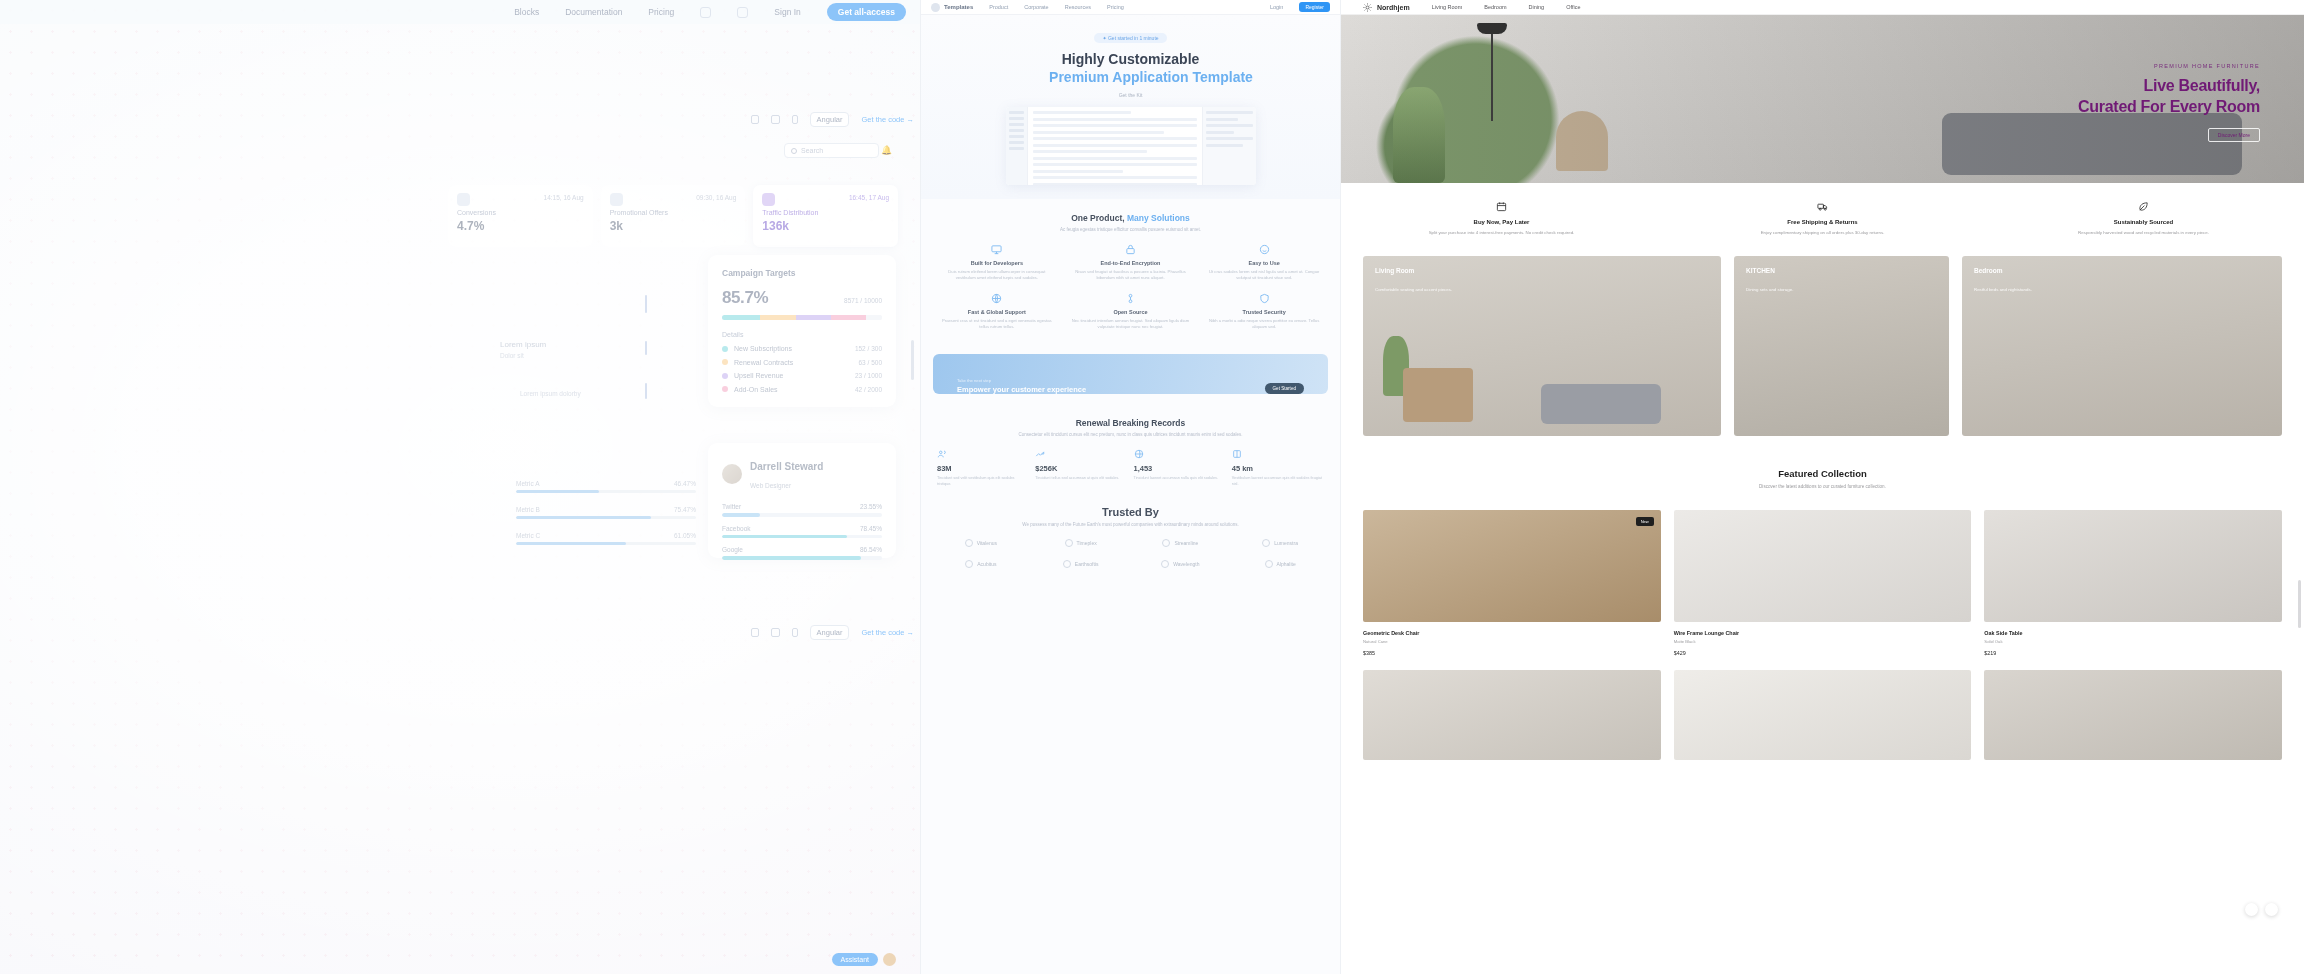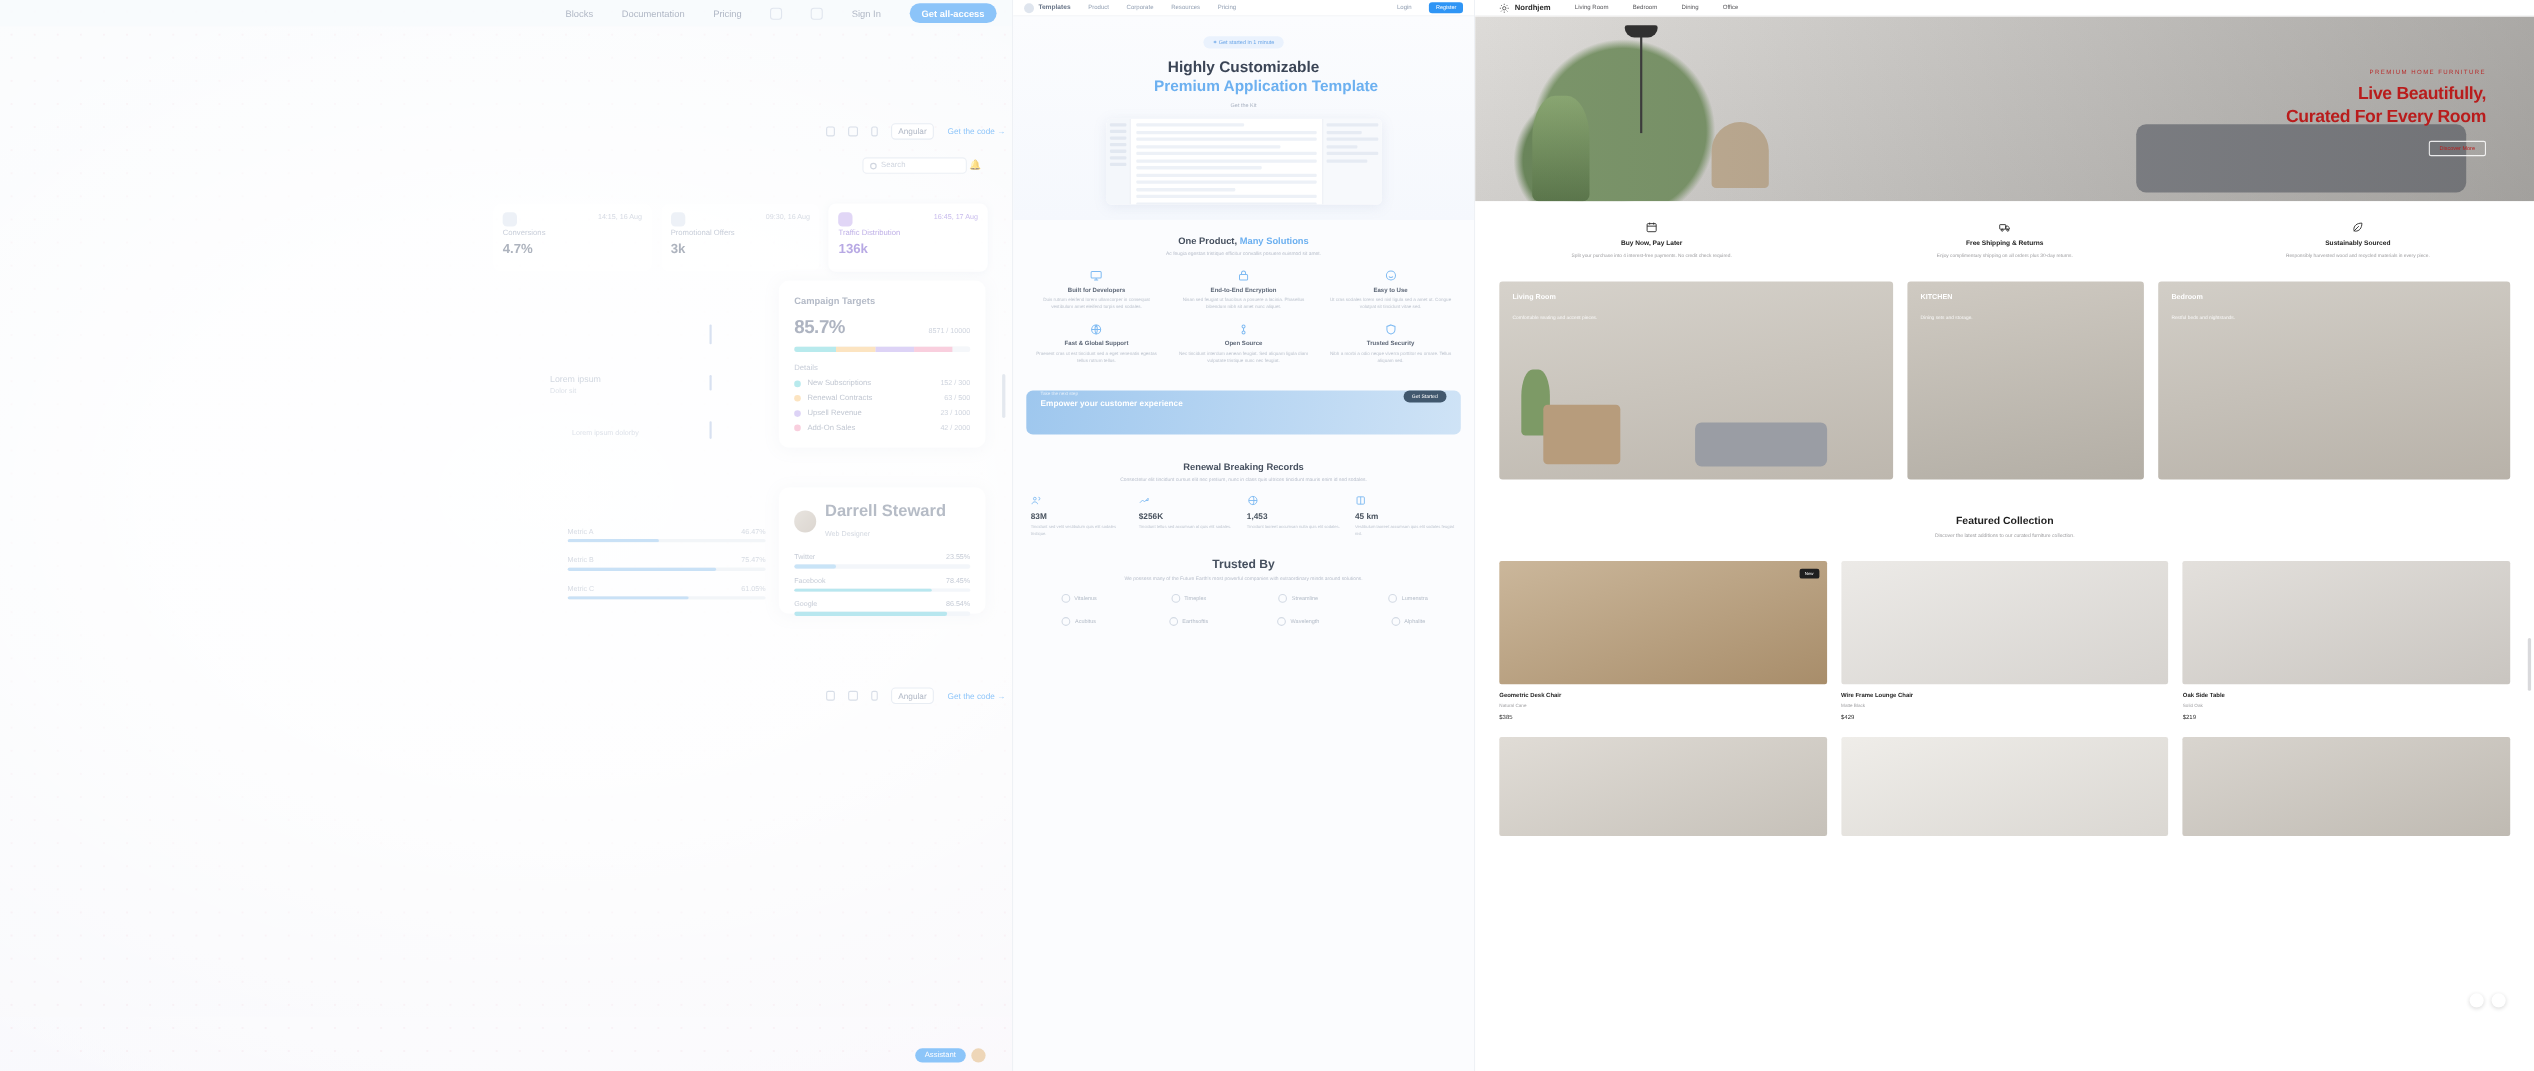--- a/index.html
+++ b/index.html
@@ -119,21 +119,21 @@
   .prog-fill { height:100%; background:#9ec9ef; border-radius:2px; }
 
   
   .card-profile {
     position:absolute; top:443px; left:708px; width:188px; height:115px;
     background:#fff; border-radius:9px; box-shadow:0 2px 14px rgba(130,148,180,.11);
     padding:13px 14px; z-index:3;
   }
   .pf-head { display:flex; align-items:center; gap:8px; margin-bottom:11px; }
   .pf-av { width:20px;height:20px;border-radius:50%;background:linear-gradient(135deg,#d6cfc6,#bfb5aa); }
-  .pf-name { font-size:15px; color:#7b8699; font-weight:bold; }
+  .pf-name { font-size:10px; color:#7b8699; font-weight:bold; }
   .pf-role { font-size:6.5px; color:#b0b9c8; }
   .pf-row { margin-bottom:8px; }
   .pf-hd { display:flex; justify-content:space-between; font-size:6.5px; color:#97a2b5; margin-bottom:3px; }
   .pf-track { height:3.5px; background:#eaeff6; border-radius:2px; overflow:hidden; }
   .pf-fill { height:100%; border-radius:2px; }
 
   .chat-bubble {
     position:absolute; right:24px; bottom:8px; display:flex; align-items:center; gap:5px; z-index:5;
   }
   .chat-bubble .pill { background:#2f95f5;color:#fff;border-radius:10px;padding:3px 9px;font-size:7px; }
@@ -179,21 +179,21 @@
   .m-h2sub { font-size:4.5px;color:#b6bdca;text-align:center;margin-top:4px;margin-bottom:12px; }
   .m-grid { display:grid; grid-template-columns:repeat(3,1fr); gap:11px 6px; }
   .m-cell { text-align:center; padding:0 5px; }
   .m-cell .ic { width:11px;height:11px;margin:0 auto 5px; color:#7ebaf2; }
   .m-cell .ttl { font-size:5.5px;color:#5c6676;font-weight:bold;margin-bottom:3px; }
   .m-cell .txt { font-size:4.2px;color:#bcc3ce;line-height:1.5; }
 
   .m-cta {
     margin:10px 12px; height:40px; border-radius:6px;
     background:linear-gradient(100deg,#9ec7ee,#cfe3f6);
-    display:flex;align-items:flex-start;justify-content:space-between;padding:0 13px;
+    display:flex;align-items:flex-end;justify-content:space-between;padding:0 24px;
   }
   .m-cta .small { font-size:4.2px;color:#f0f6fd;opacity:.85; }
   .m-cta .big { font-size:7.5px;color:#fff;font-weight:bold;margin-top:2px; }
   .m-cta .btn { background:#41586e;color:#fff;border-radius:8px;padding:3px 8px;font-size:4.6px; }
 
   .m-stats { display:grid;grid-template-columns:repeat(4,1fr);gap:6px;margin-top:12px;padding:0 4px; }
   .m-stat .ic2 { width:10px;height:10px;color:#7ebaf2;margin-bottom:5px; }
   .m-stat .num { font-size:7.5px;color:#49535f;font-weight:bold;margin-bottom:3px; }
   .m-stat .des { font-size:3.8px;color:#bfc6d1;line-height:1.55; }
 
@@ -220,21 +220,21 @@
       radial-gradient(circle at 14% 62%, #7f9b6d 0 9%, transparent 10%),
       radial-gradient(circle at 10% 78%, #6d8a5d 0 6%, transparent 7%),
       linear-gradient(180deg,#e6e4e1,#d9d7d4);
   }
   .r-hero-dark { position:absolute; inset:0; background:linear-gradient(90deg,rgba(60,58,55,.05),rgba(60,58,55,.35)); }
   .r-plant { position:absolute;left:52px;bottom:0;width:52px;height:96px;background:linear-gradient(180deg,#8fae76,#5d7a4d);border-radius:40% 40% 6px 6px; }
   .r-lamp { position:absolute;left:150px;top:14px;width:2px;height:92px;background:#3c3c3c; }
   .r-lampsh { position:absolute;left:136px;top:8px;width:30px;height:11px;background:#2f2f2f;border-radius:3px 3px 12px 12px; }
   .r-sofa { position:absolute;right:62px;bottom:8px;width:300px;height:62px;background:#8d9097;border-radius:9px; }
   .r-chair { position:absolute;left:215px;bottom:12px;width:52px;height:60px;background:#c9b59a;border-radius:26px 26px 4px 4px; }
-  .r-hero-txt { position:absolute;right:44px;top:48px;text-align:right;color:#b91c1c; }
+  .r-hero-txt { position:absolute;right:44px;top:48px;text-align:right;color:#701a75; }
   .r-eyebrow { font-size:5.5px;letter-spacing:1.3px;opacity:.9;margin-bottom:7px; }
   .r-h1 { font-size:16px;font-weight:bold;line-height:1.3;letter-spacing:-.3px; }
   .r-cta { display:inline-block;margin-top:10px;border:1px solid rgba(255,255,255,.85);border-radius:2px;padding:3px 9px;font-size:5px; }
 
   .r-perks { display:grid;grid-template-columns:repeat(3,1fr);padding:18px 0 20px; }
   .r-perk { text-align:center;padding:0 26px; }
   .r-perk .pi { width:11px;height:11px;margin:0 auto 7px;color:#2b2b2b; }
   .r-perk .pt { font-size:6px;color:#222;font-weight:bold;margin-bottom:4px; }
   .r-perk .pd { font-size:4.4px;color:#9b9b9e;line-height:1.6; }
 

